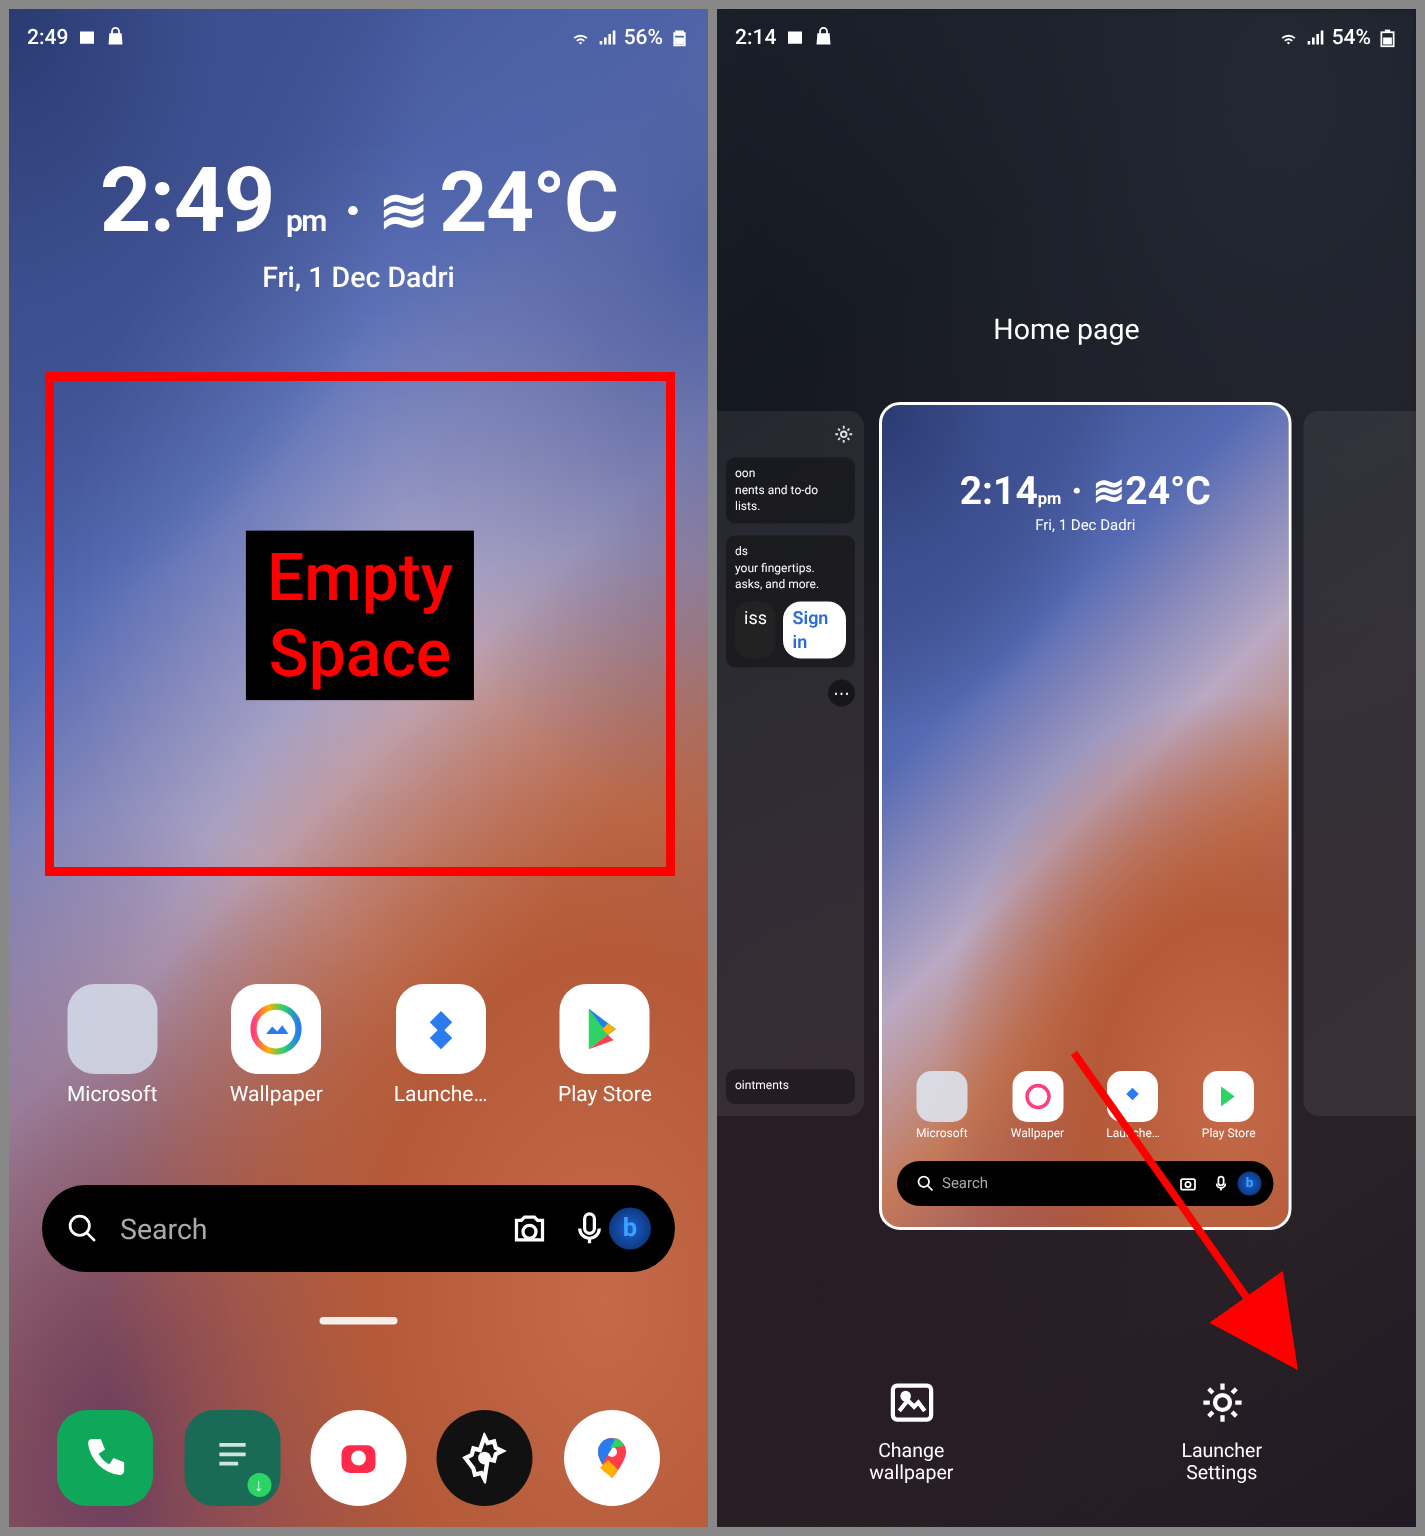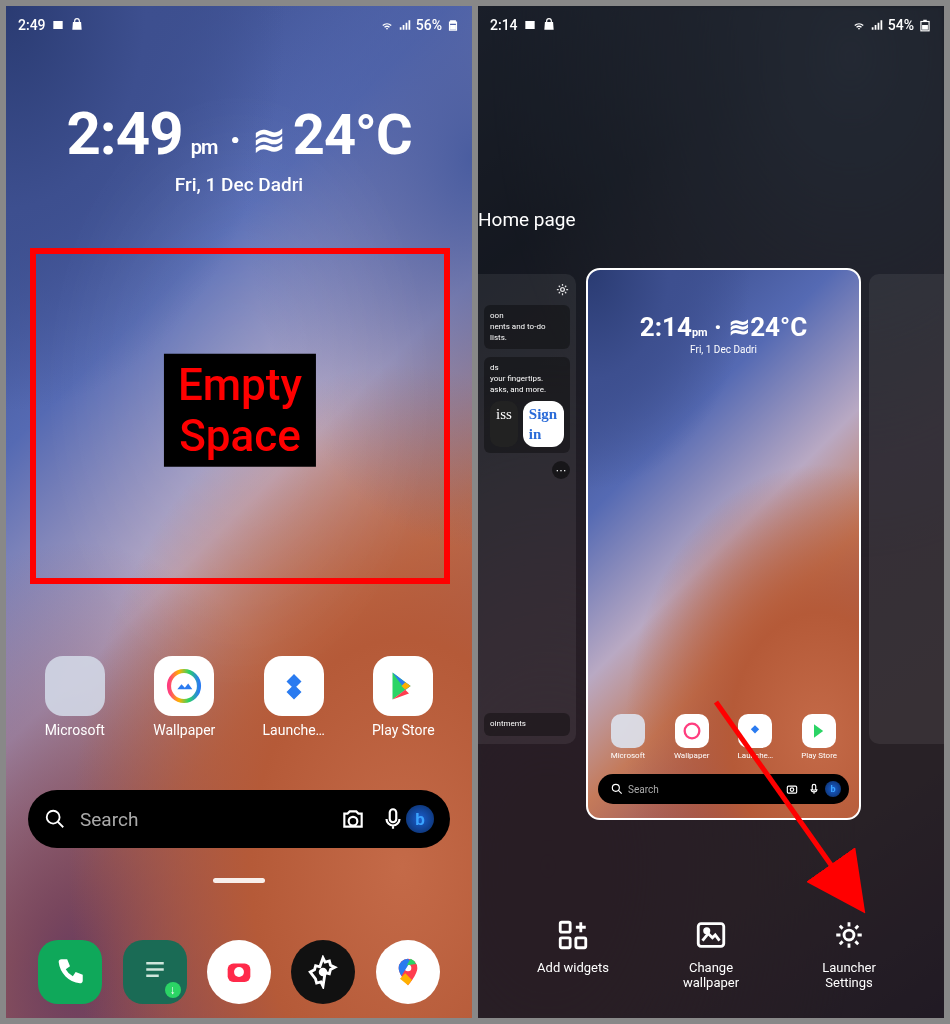--- a/index.html
+++ b/index.html
@@ -67,28 +67,28 @@
 
   
   .phone-right { background:linear-gradient(145deg,#3a455c 0%,#2e3648 20%,#56485a 55%,#5a4a55 80%,#4a3a50 100%); }
   .wallpaper-right { position:absolute; inset:0; background:
       radial-gradient(140% 90% at 80% 5%, #4f5b72 0%, transparent 55%),
       radial-gradient(120% 90% at 15% 85%, #5a4050 0%, transparent 55%);
       filter:blur(2px);
   }
   .dark-overlay { position:absolute; inset:0; background:rgba(0,0,0,0.55); }
 
-  .hp-title { position:relative; z-index:5; color:#fff; text-align:left; margin-top:170px; font-size:19px; }
+  .hp-title { position:relative; z-index:5; color:#fff; text-align:center; margin-top:170px; font-size:19px; }
 
   .thumb-row { position:absolute; left:0; right:0; top:262px; height:500px; display:flex; align-items:flex-start; z-index:5; }
   .left-panel { width:98px; height:470px; margin-top:6px; background:rgba(255,255,255,0.07); border-radius:0 10px 10px 0; padding:8px 6px; color:#fff; font-size:9px; display:flex; flex-direction:column; gap:8px; }
   .left-panel .gear-small { align-self:flex-end; opacity:.85; }
   .lp-block { background:rgba(0,0,0,0.35); border-radius:6px; padding:6px; font-size:8px; line-height:1.35; }
   .lp-btns { display:flex; gap:5px; margin-top:5px; }
-  .lp-btn { font-size:15px; padding:3px 6px; border-radius:10px; background:#222; color:#fff;font-family:Liberation Serif, serif; }
+  .lp-btn { font-size:12px; padding:3px 6px; border-radius:10px; background:#222; color:#fff; }
   .lp-btn.signin { background:#fff; color:#2a6bd8; font-weight:600;border-radius:12px; }
   .lp-dots { align-self:flex-end; width:18px; height:18px; border-radius:9px; background:rgba(0,0,0,.5); display:flex; align-items:center; justify-content:center; font-size:11px; }
   .lp-spacer { flex:1; }
 
   .main-thumb { margin-left:10px; width:275px; height:552px; border:2px solid #fff; border-radius:14px; position:relative; overflow:hidden; background:
       radial-gradient(120% 80% at 0% 0%, #2a3b72 0%, #3d4f8f 25%, transparent 50%),
       radial-gradient(130% 90% at 85% 85%, #c46a48 0%, #b55a38 25%, transparent 55%),
       linear-gradient(135deg, #2e3f7a 0%, #556ab3 30%, #b9a9c3 50%, #c47a5a 65%, #8a4a5f 85%, #6a4a70 100%);
   }
   .main-thumb .clock-mini { color:#fff; text-align:center; margin-top:42px; }
@@ -418,29 +418,20 @@
         <marker id="ah" markerWidth="12" markerHeight="12" refX="6" refY="6" orient="auto">
           <path d="M0 0L12 6L0 12z" fill="#ff0000"></path>
         </marker>
       </defs>
     <line x1="8" y1="8" x2="140" y2="195" stroke="#ff0000" stroke-width="5" marker-end="url(#ah)"></line>
   </svg>
 
   <div class="opts">
     <div class="opt">
       <svg viewBox="0 0 24 24">
-          <rect x="3" y="3" width="7" height="7" rx="1"></rect>
-          <rect x="3" y="14" width="7" height="7" rx="1"></rect>
-          <rect x="14" y="14" width="7" height="7" rx="1"></rect>
-          <path d="M17.5 3v7M14 6.5h7"></path>
-        </svg>
-      <span>Add widgets</span>
-    </div>
-    <div class="opt">
-      <svg viewBox="0 0 24 24">
           <rect x="3" y="4" width="18" height="16" rx="2"></rect>
           <path d="M6 16l4-5 3 3 2-2 3 4"></path>
           <circle cx="9" cy="9" r="1.5" fill="#fff"></circle>
         </svg>
       <span style="white-space:pre-line">Change
 wallpaper</span>
     </div>
     <div class="opt">
       <svg viewBox="0 0 24 24">
           <circle cx="12" cy="12" r="3.5"></circle>

